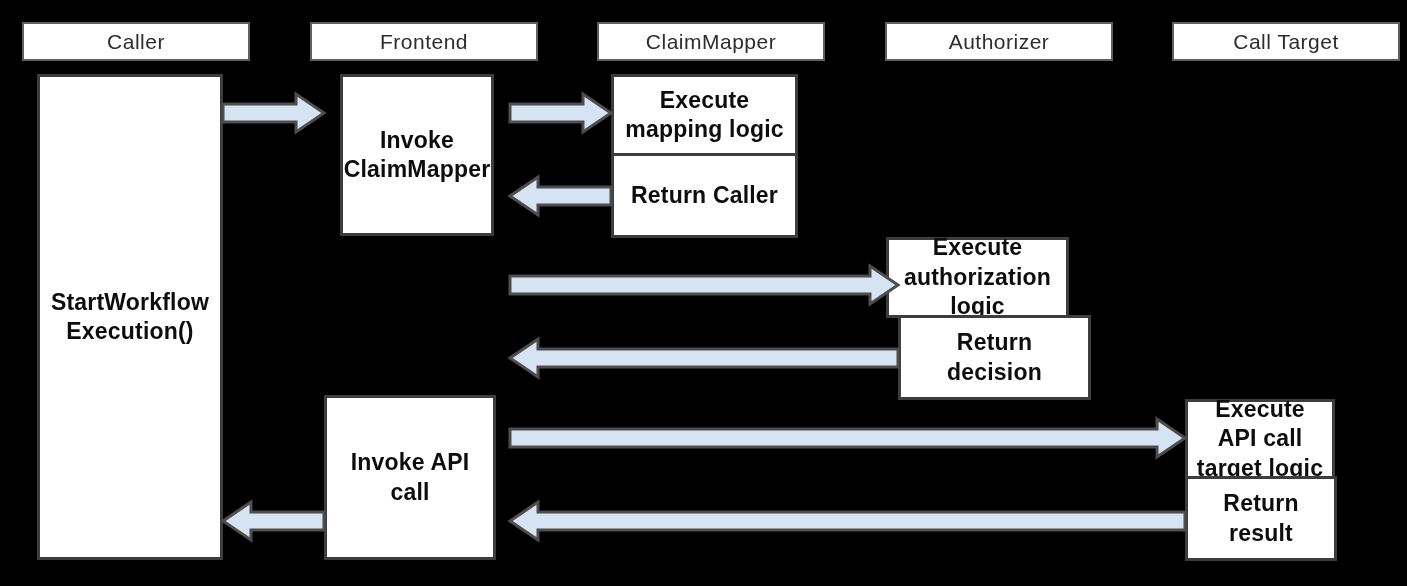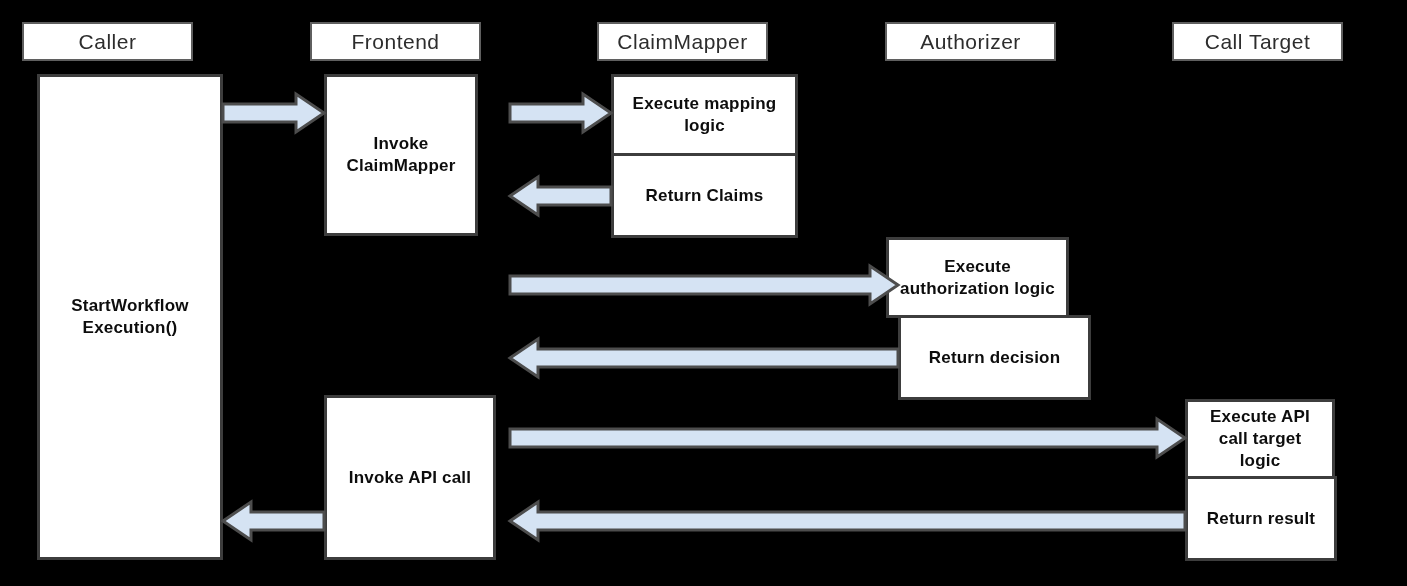--- a/index.html
+++ b/index.html
@@ -11,40 +11,40 @@
   .canvas {
     position: relative;
     width: 1407px;
     height: 586px;
     background: #000000;
     overflow: hidden;
   }
   .hdr {
     position: absolute;
     top: 22px;
-    width: 171px;
+    width: 228px;
     height: 39px;
     box-sizing: border-box;
     background: #ffffff;
     border: 2px solid #5f5f5f;
     color: #2d2d2d;
     font-size: 21px;
     font-weight: 400;
     display: flex;
     align-items: center;
     justify-content: center;
     letter-spacing: 0.5px;
   }
   .task {
     position: absolute;
     box-sizing: border-box;
     background: #ffffff;
     border: 3px solid #3d3d3d;
     color: #0d0d0d;
-    font-size: 17px;
+    font-size: 23px;
     font-weight: 700;
     line-height: 1.28;
     text-align: center;
     display: flex;
     align-items: center;
     justify-content: center;
     padding: 4px 8px;
     letter-spacing: 0.2px;
   }
   .arrow-layer {
@@ -66,25 +66,25 @@
 <div class="canvas">
 
   <div class="hdr" style="left:22px">Caller</div>
   <div class="hdr" style="left:310px">Frontend</div>
   <div class="hdr" style="left:597px">ClaimMapper</div>
   <div class="hdr" style="left:1172px">Call Target</div>
   <div class="hdr" style="left:885px">Authorizer</div>
 
   <div class="task" style="left:37px; top:74px; width:186px; height:486px">StartWorkflow Execution()</div>
 
-  <div class="task" style="left:324px; top:74px;  width:154px; height:162px">Invoke ClaimMapper</div>
+  <div class="task" style="left:340px; top:74px;  width:154px; height:162px">Invoke ClaimMapper</div>
   <div class="task" style="left:324px; top:395px; width:172px; height:165px">Invoke API call</div>
 
   <div class="task" style="left:611px; top:74px;  width:187px; height:82px">Execute mapping logic</div>
-  <div class="task" style="left:611px; top:153px; width:187px; height:85px">Return Claims</div>
+  <div class="task" style="left:611px; top:153px; width:187px; height:85px">Return Caller</div>
 
   <div class="task" style="left:886px; top:237px; width:183px; height:81px">Execute authorization logic</div>
   <div class="task" style="left:898px; top:315px; width:193px; height:85px">Return decision</div>
 
   <div class="task" style="left:1185px; top:399px; width:150px; height:80px">Execute API call target logic</div>
   <div class="task" style="left:1185px; top:476px; width:152px; height:85px">Return result</div>
 
   <svg class="arrow-layer" width="1407" height="586" viewBox="0 0 1407 586">
     <polygon points="223,104 296,104 296,94 324,113 296,132 296,122 223,122"></polygon>
     <polygon points="510,104 583,104 583,94 611,113 583,132 583,122 510,122"></polygon>

